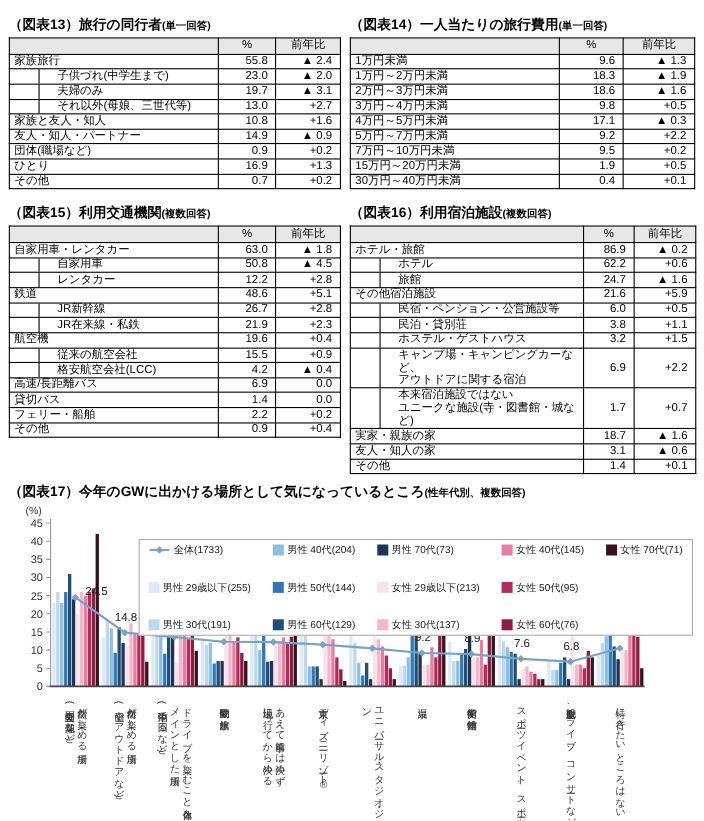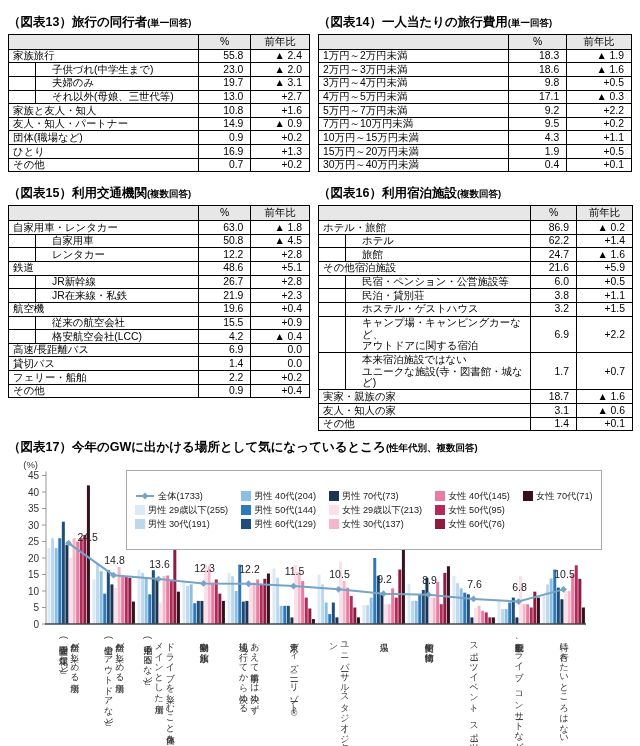--- a/index.html
+++ b/index.html
@@ -11,23 +11,23 @@
   table.dt{border-collapse:collapse;width:100%;table-layout:fixed;}
   table.dt th,table.dt td{border:1.4px solid #000;font-size:10.4px;line-height:1.12;padding:0;vertical-align:middle;}
   table.dt th{background:#e7e7e7;font-weight:normal;text-align:center;padding:1px 2px;}
   table.dt td.num{text-align:right;padding:0.5px 7px 0.5px 2px;}
   table.dt td.lbl{padding:0;}
   .lblin{white-space:pre-line;padding:0.5px 2px 0.5px 4px;min-height:12px;height:100%;box-sizing:border-box;}
   .lblin.ind{margin-left:26px;border-left:1.4px solid #000;padding-left:16px;}
   .sect{margin-top:4px;}
   
   .chart-wrap{position:relative;margin-top:4px;}
-  .legend{position:absolute;left:118px;top:10px;background:#fff;border:1px solid #aaa;
+  .legend{position:absolute;left:118px;top:30px;background:#fff;border:1px solid #aaa;
           display:grid;grid-template-rows:repeat(3,14px);grid-auto-flow:column;
-          column-gap:13px;row-gap:0;padding:18px 8px;align-items:center;}
+          column-gap:13px;row-gap:0;padding:2px 8px;align-items:center;gap:20px;}
   .lg-item{display:flex;align-items:center;gap:3px;font-size:9.2px;white-space:nowrap;color:#222;}
   .lg-sw{width:10px;height:10px;display:inline-block;flex:0 0 auto;}
   .cat-labels{display:flex;margin-left:38px;width:540px;height:124px;}
   .cat{width:45px;display:flex;justify-content:center;align-items:flex-start;}
   .cat span{writing-mode:vertical-rl;text-orientation:mixed;font-size:9px;line-height:1.25;color:#333;white-space:pre-line;}
 </style>
 </head>
 <body>
 
 <div class="page">
@@ -127,20 +127,27 @@
         <thead>
             <tr>
           <th></th>
           <th>%</th>
           <th>前年比</th>
         </tr>
           </thead>
         <tbody>
             <tr>
               <td class="lbl">
+                <div class="lblin">1万円未満</div>
+              </td>
+              <td class="num">9.6</td>
+              <td class="num">▲ 1.3</td>
+            </tr>
+            <tr>
+              <td class="lbl">
                 <div class="lblin">1万円～2万円未満</div>
               </td>
               <td class="num">18.3</td>
               <td class="num">▲ 1.9</td>
             </tr>
             <tr>
               <td class="lbl">
                 <div class="lblin">2万円～3万円未満</div>
               </td>
               <td class="num">18.6</td>
@@ -166,27 +173,20 @@
               </td>
               <td class="num">9.2</td>
               <td class="num">+2.2</td>
             </tr>
             <tr>
               <td class="lbl">
                 <div class="lblin">7万円～10万円未満</div>
               </td>
               <td class="num">9.5</td>
               <td class="num">+0.2</td>
-            </tr>
-            <tr>
-              <td class="lbl">
-                <div class="lblin">10万円～15万円未満</div>
-              </td>
-              <td class="num">4.3</td>
-              <td class="num">+1.1</td>
             </tr>
             <tr>
               <td class="lbl">
                 <div class="lblin">15万円～20万円未満</div>
               </td>
               <td class="num">1.9</td>
               <td class="num">+0.5</td>
             </tr>
             <tr>
               <td class="lbl">
@@ -333,21 +333,21 @@
                 <div class="lblin">ホテル・旅館</div>
               </td>
               <td class="num">86.9</td>
               <td class="num">▲ 0.2</td>
             </tr>
             <tr>
               <td class="lbl">
                 <div class="lblin ind">ホテル</div>
               </td>
               <td class="num">62.2</td>
-              <td class="num">+1.4</td>
+              <td class="num">+0.6</td>
             </tr>
             <tr>
               <td class="lbl">
                 <div class="lblin ind">旅館</div>
               </td>
               <td class="num">24.7</td>
               <td class="num">▲ 1.6</td>
             </tr>
             <tr>
               <td class="lbl">

